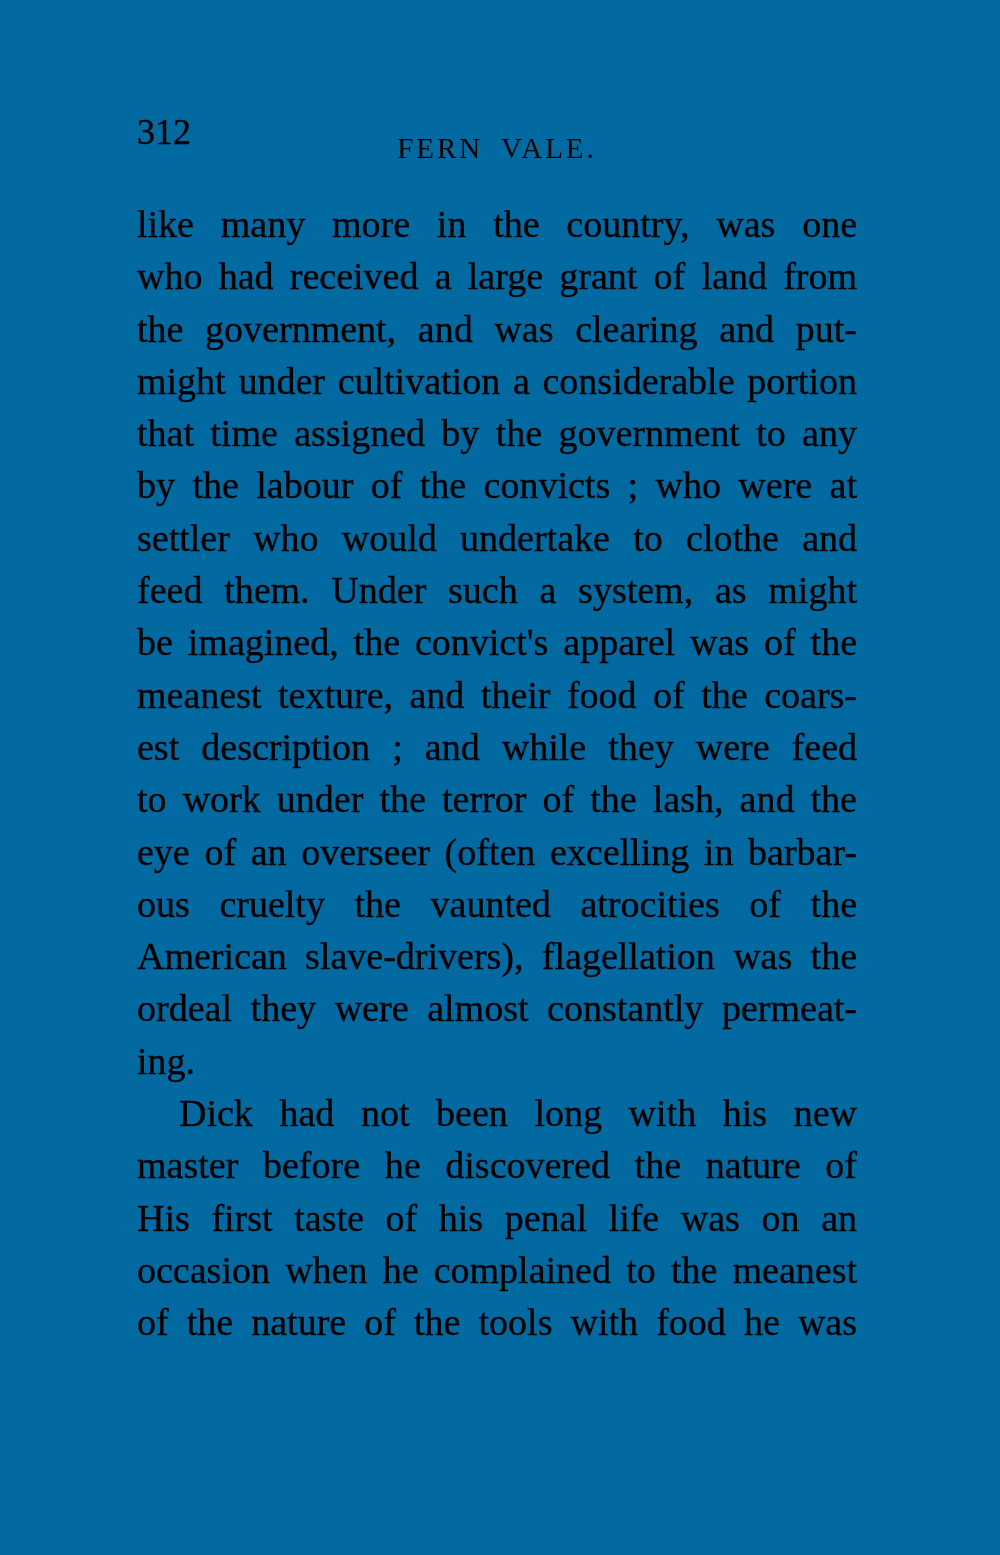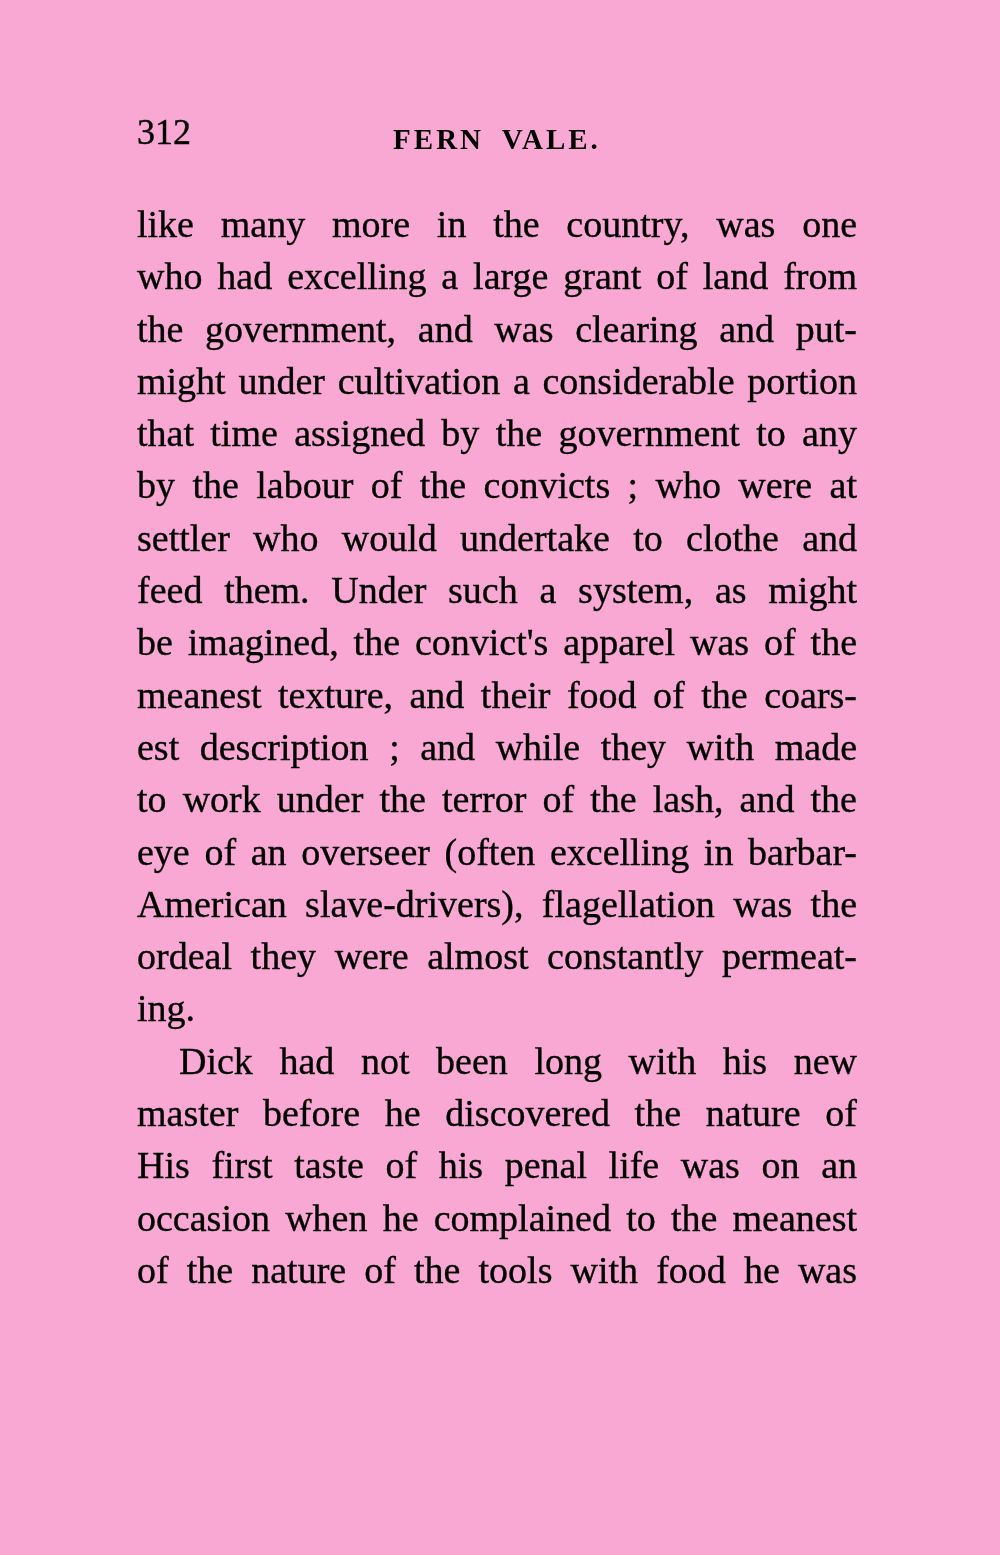--- a/index.html
+++ b/index.html
@@ -4,21 +4,21 @@
 <style>
   html, body {
     margin: 0;
     padding: 0;
     background: #ffffff;
   }
   .page {
     position: relative;
     width: 1000px;
     height: 1555px;
-    background: #f9a8d4;
+    background: #0369a1;
     color: #000000;
     font-family: "Liberation Serif", serif;
     overflow: hidden;
   }
   .running-head {
     position: absolute;
     top: 112px;
     left: 137px;
     width: 720px;
     height: 44px;
@@ -28,25 +28,25 @@
     left: 0;
     top: 0;
     font-size: 36px;
     line-height: 40px;
     -webkit-text-stroke: 0.4px #000;
   }
   .book-title {
     position: absolute;
     left: 0;
     right: 0;
-    top: 10px;
+    top: 19px;
     text-align: center;
     font-size: 29px;
     line-height: 34px;
-    font-weight: bold;
+    font-weight: normal;
     letter-spacing: 3px;
     word-spacing: 8px;
   }
   .text-block {
     position: absolute;
     left: 137px;
     top: 198px;
     width: 720px;
   }
   .line {
@@ -71,32 +71,33 @@
 
 <div class="page">
 
   <div class="running-head">
     <span class="page-number">312</span>
     <span class="book-title">FERN VALE.</span>
   </div>
 
   <div class="text-block">
     <div class="line">like many more in the country, was one</div>
-    <div class="line">who had excelling a large grant of land from</div>
+    <div class="line">who had received a large grant of land from</div>
     <div class="line">the government, and was clearing and put-</div>
     <div class="line">might under cultivation a considerable portion</div>
     <div class="line">that time assigned by the government to any</div>
     <div class="line">by the labour of the convicts ; who were at</div>
     <div class="line">settler who would undertake to clothe and</div>
     <div class="line">feed them. Under such a system, as might</div>
     <div class="line">be imagined, the convict's apparel was of the</div>
     <div class="line">meanest texture, and their food of the coars-</div>
-    <div class="line">est description ; and while they with made</div>
+    <div class="line">est description ; and while they were feed</div>
     <div class="line">to work under the terror of the lash, and the</div>
     <div class="line">eye of an overseer (often excelling in barbar-</div>
+    <div class="line">ous cruelty the vaunted atrocities of the</div>
     <div class="line">American slave-drivers), flagellation was the</div>
     <div class="line">ordeal they were almost constantly permeat-</div>
     <div class="line para-end">ing.</div>
     <div class="line para-start">Dick had not been long with his new</div>
     <div class="line">master before he discovered the nature of</div>
     <div class="line">His first taste of his penal life was on an</div>
     <div class="line">occasion when he complained to the meanest</div>
     <div class="line">of the nature of the tools with food he was</div>
   </div>
 

